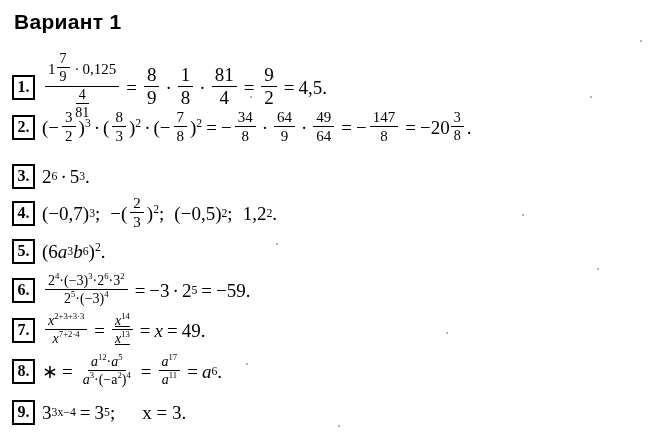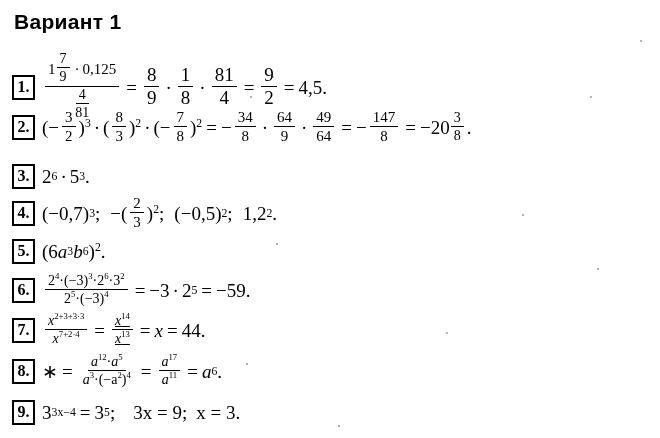--- a/index.html
+++ b/index.html
@@ -298,21 +298,21 @@
         <span class="den"><i>x</i><sup>7+2·4</sup></span>
       </span>
       <span class="op">=</span>
       <span class="frac small2" style="font-size:14px;text-decoration:underline;">
         <span class="num"><i>x</i><sup>14</sup></span>
         <span class="den"><i>x</i><sup>13</sup></span>
       </span>
       <span class="op">=</span>
       <i>x</i>
       <span class="op">=</span>
-      <span>44.</span>
+      <span>49.</span>
     </span>
   </div>
 
   <div class="item" style="top:355px;">
     <span class="num-box">8.</span>
     <span class="expr">
       <span>∗</span>
       <span class="op">=</span>
       <span class="frac small2" style="font-size:14px;text-align:right;">
         <span class="num"><i>a</i><sup>12</sup>·<i>a</i><sup>5</sup></span>
@@ -334,19 +334,18 @@
     <span class="num-box">9.</span>
     <span class="expr">
       <span>3</span>
         <sup>3x−4</sup>
       <span class="op">=</span>
       <span>3</span>
         <sup>5</sup>
         <span>;</span>
       <span style="width:9px;"></span>
       <span style="width:9px;"></span>
-      <span>3x = 9;</span>
       <span style="width:9px;"></span>
       <span>x = 3.</span>
     </span>
   </div>
 
 </div>
 
 </body></html>

